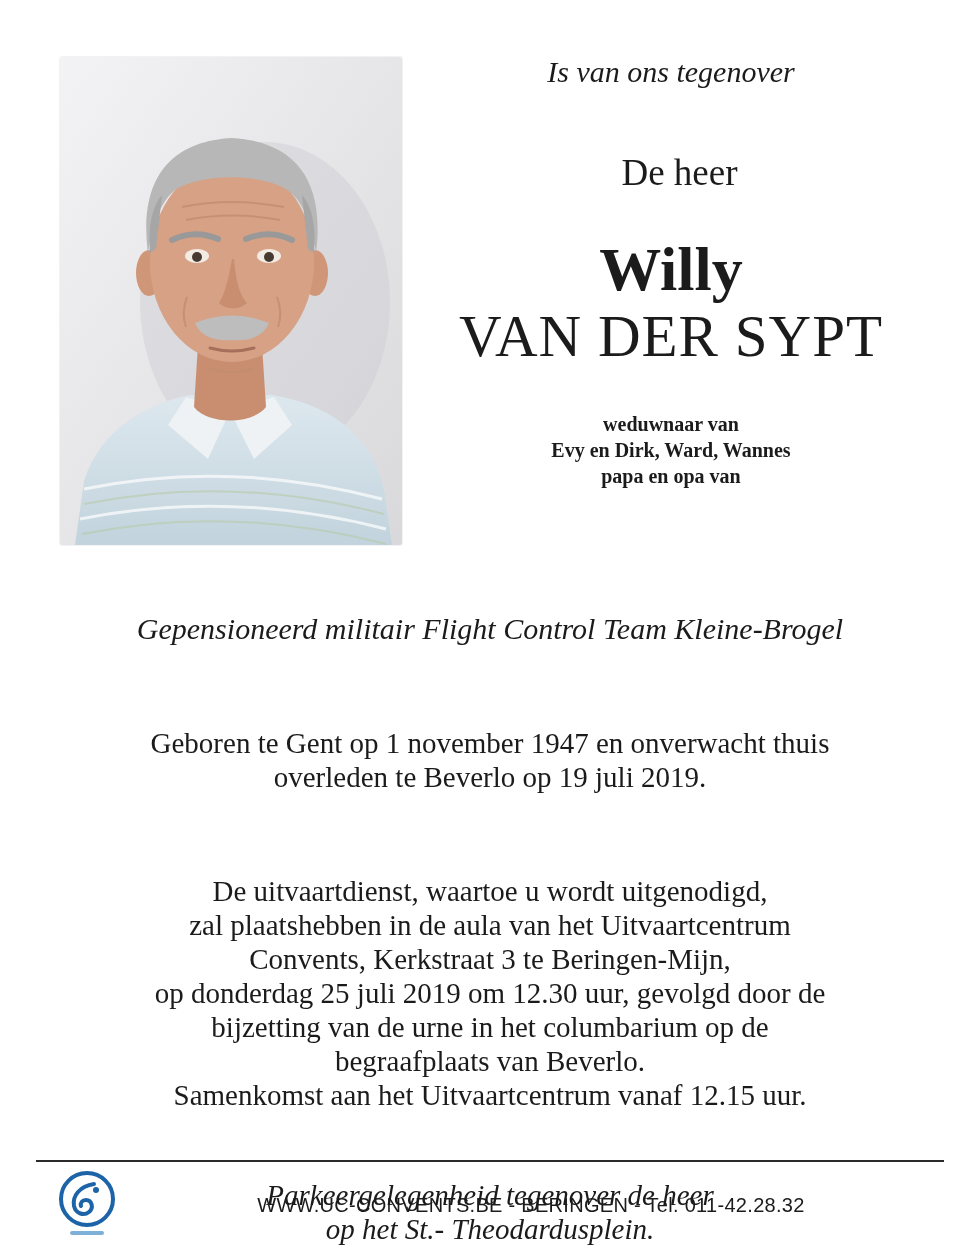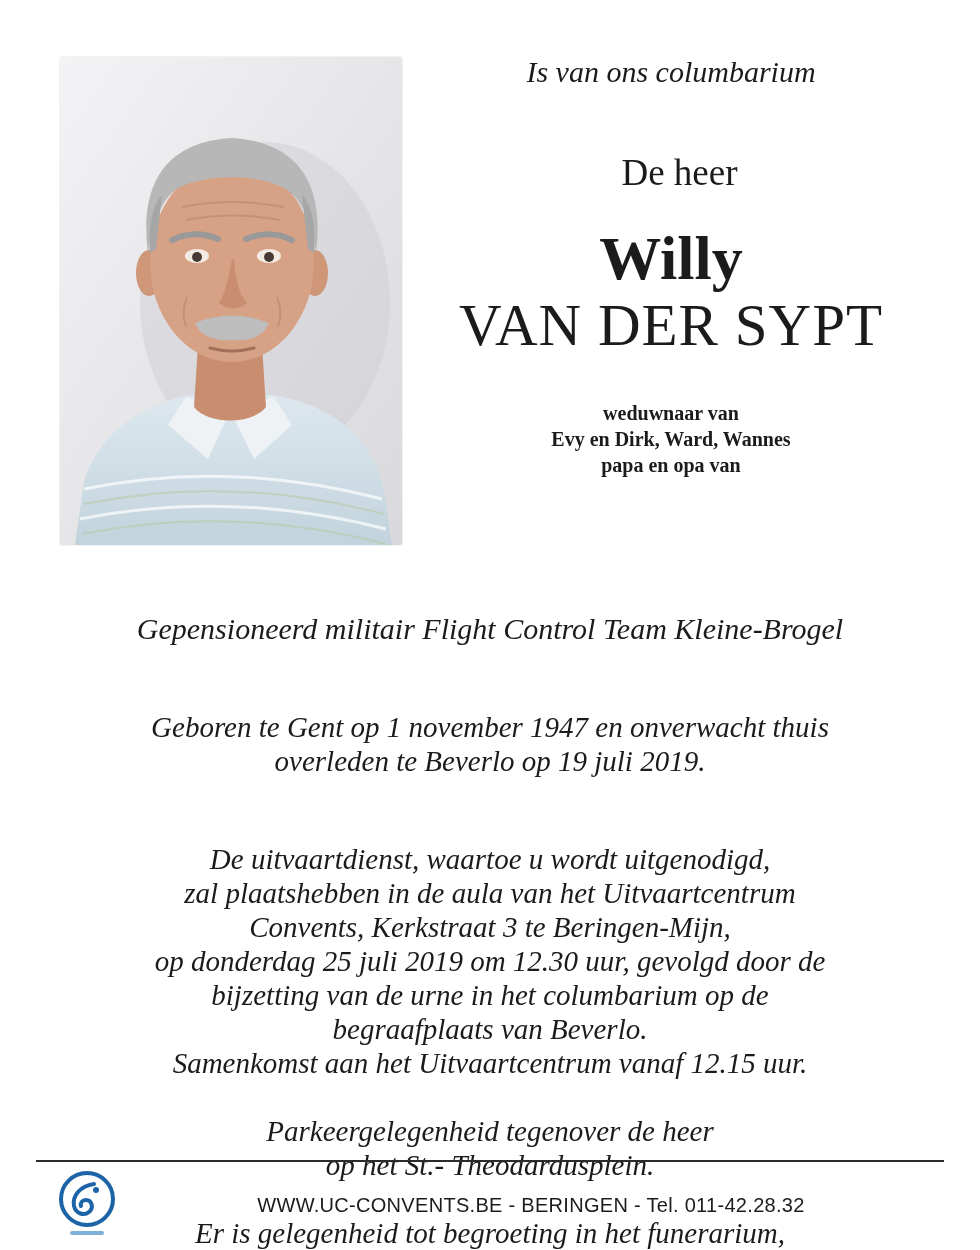--- a/index.html
+++ b/index.html
@@ -21,37 +21,37 @@
   }
   .photo-frame svg { display:block; }
 
   
   .header-col {
     position:absolute; left:402px; top:55px; width:538px;
     text-align:center;
   }
   .intro { font-style:italic; font-size:30px; }
   .salutation { margin-top:62px; font-size:37px;padding-left:17px; }
-  .first-name { margin-top:30px; font-size:62px; font-weight:bold; line-height:1.1; }
+  .first-name { margin-top:41px; font-size:62px; font-weight:bold; line-height:1.1; }
   .last-name { font-size:59px; font-weight:normal; line-height:1.15; letter-spacing:1px; }
   .relations { margin-top:40px; font-size:20px; font-weight:bold; line-height:1.3; }
 
   
   .career {
     position:absolute; top:612px; left:0; width:100%;
     text-align:center; font-style:italic; font-size:30px;
   }
 
   
   .body-text {
     position:absolute; top:676px; left:40px; right:40px;
     text-align:center; font-size:29px; line-height:34px;
     white-space:pre-line;
   }
-  .body-text p { margin:0;font-style:italic; }
+  .body-text p { margin:16px; }
   .para-gap { margin-bottom:30px !important; }
   .italic { font-style:italic; }
 
   
   .footer-rule {
     position:absolute; top:1160px; left:36px; width:908px;
     border-top:2px solid #2b2b2b;
   }
   .footer {
     position:absolute; top:1168px; left:36px; width:908px; height:74px;
@@ -128,21 +128,21 @@
 
       <path d="M135 266 Q172 251 209 266 Q201 285 172 283 Q143 285 135 266 Z" fill="#bdbdbd"></path>
 
       <path d="M150 291 Q172 297 194 291" stroke="#a5705a" stroke-width="3" fill="none" stroke-linecap="round"></path>
 
       <path d="M150 311 Q172 319 194 311" stroke="#c08c6f" stroke-width="2" fill="none" opacity="0.55"></path>
     </svg>
   </div>
 
   <div class="header-col">
-    <div class="intro">Is van ons columbarium</div>
+    <div class="intro">Is van ons tegenover</div>
     <div class="salutation">De heer</div>
     <div class="first-name">Willy</div>
     <div class="last-name">VAN DER SYPT</div>
     <div class="relations">
       <div>weduwnaar van</div>
       <div>Evy en Dirk, Ward, Wannes</div>
       <div>papa en opa van</div>
     </div>
   </div>
 

